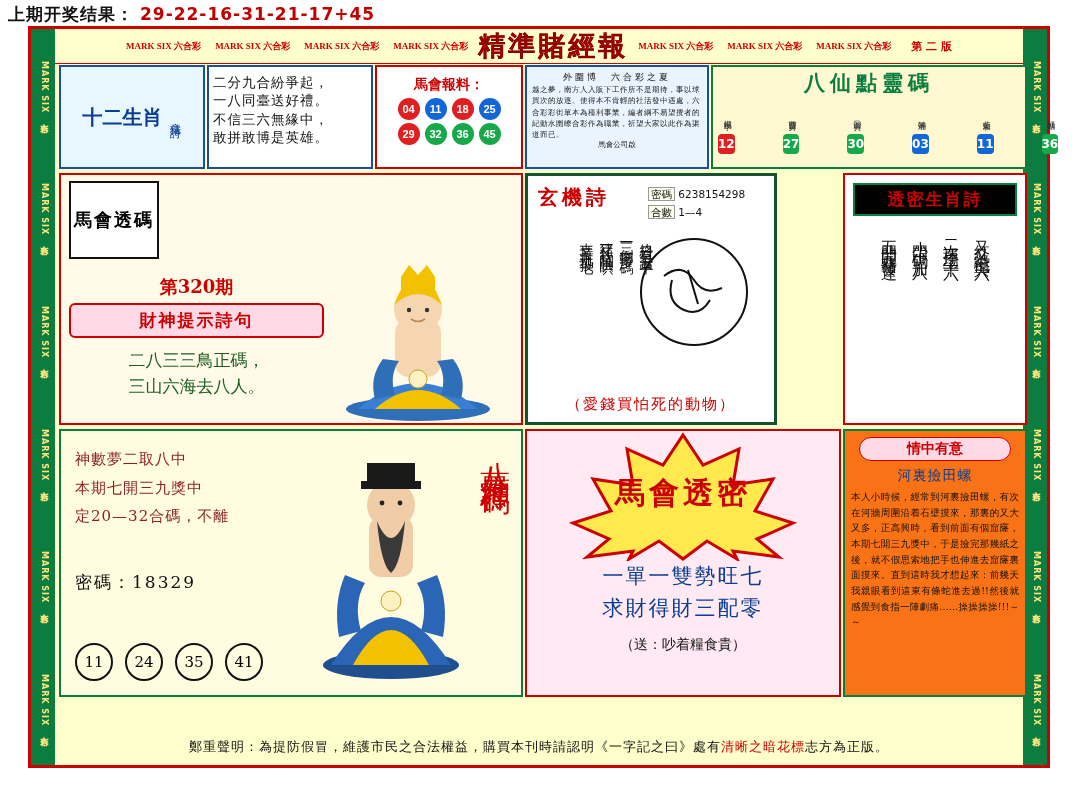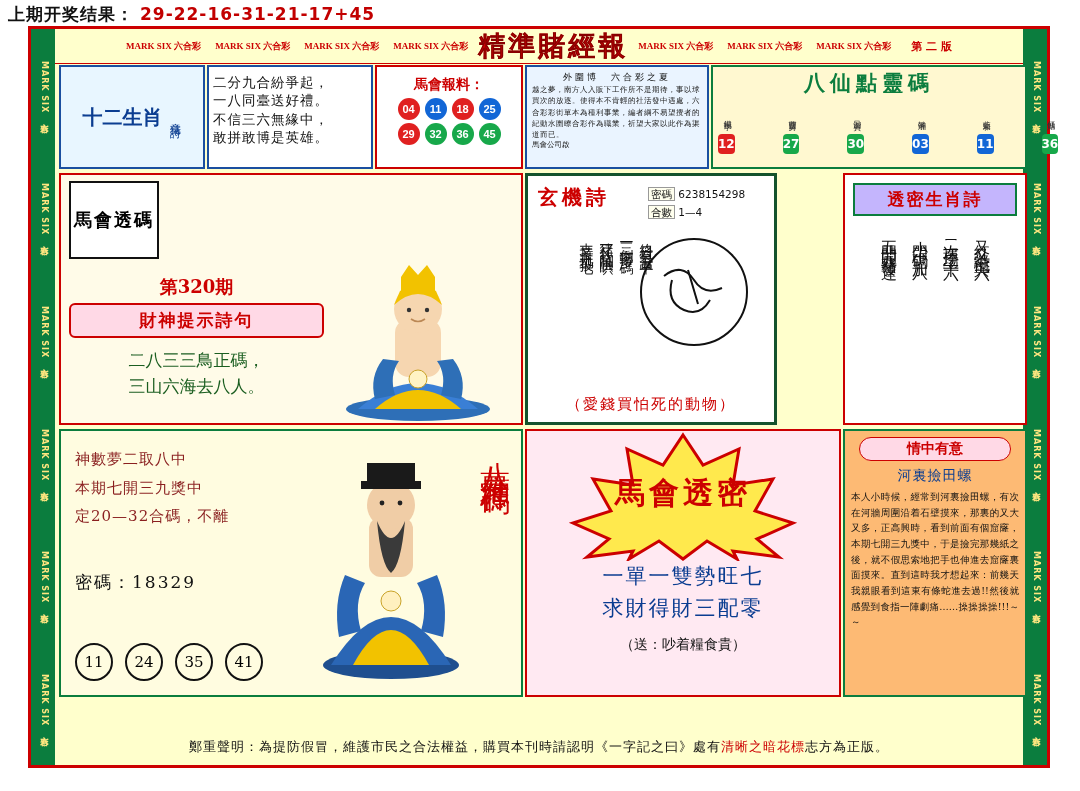--- a/index.html
+++ b/index.html
@@ -75,21 +75,21 @@
 
   #b-baoliao{left:318px;top:0;width:148px;height:104px;background:#fff;border:2px solid #cc0000;}
   .bl-title{font-size:14px;font-weight:bold;color:#cc0000;text-align:center;padding:9px 0 1px;font-family:"DejaVu Serif",serif;}
   .balls{display:flex;justify-content:center;gap:5px;margin-top:3px;}
   .ball{width:22px;height:22px;border-radius:50%;color:#fff;font-size:11px;font-weight:bold;display:flex;align-items:center;justify-content:center;font-family:"Liberation Sans",sans-serif;}
   .bl-red{background:#e02020;} .bl-blue{background:#1266d6;} .bl-green{background:#17a84a;}
 
   #b-news{left:468px;top:0;width:184px;height:104px;background:#eaf4ff;border:2px solid #1a4fa0;padding:4px 5px;}
   .news-h{font-size:9px;color:#111;text-align:center;letter-spacing:3px;}
   .news-b{font-size:7.5px;color:#222;line-height:1.5;letter-spacing:0.5px;}
-  .news-sig{font-size:7.5px;color:#222;text-align:left;}
+  .news-sig{font-size:7.5px;color:#222;text-align:center;}
 
   #b-baxian{left:654px;top:0;width:316px;height:104px;background:#fff8d0;border:2px solid #0b7d3e;}
   .bx-title{font-size:21px;font-weight:bold;color:#0b7d3e;text-align:center;letter-spacing:5px;font-family:"DejaVu Serif",serif;padding-top:2px;}
   .bx-cells{display:flex;justify-content:space-between;padding:1px 5px 0;gap:48px;}
   .bx-cell{width:34px;text-align:center;}
   .bx-name{font-size:8px;color:#333;writing-mode:vertical-rl;height:34px;margin:0 auto;letter-spacing:1px;}
   .bx-num{margin-top:2px;height:20px;border-radius:4px;color:#fff;font-size:12px;font-weight:bold;display:flex;align-items:center;justify-content:center;}
 
   
   #b-matou{left:2px;top:108px;width:464px;height:252px;background:#fffbe8;border:2px solid #cc0000;}
@@ -108,41 +108,41 @@
   .xj-title{font-size:20px;font-weight:bold;color:#cc0000;font-family:"DejaVu Serif",serif;letter-spacing:4px;padding:8px 0 0 10px;}
   .xj-code{position:absolute;left:120px;top:10px;font-size:10.5px;color:#111;line-height:1.7;}
   .xj-code .lab{background:#ffe;border:1px solid #999;padding:0 2px;}
   .xj-verse{position:absolute;left:8px;top:56px;width:120px;display:flex;flex-direction:row-reverse;gap:2px;}
   .xj-verse div{writing-mode:vertical-rl;font-size:14px;color:#111;font-family:"DejaVu Serif",serif;letter-spacing:3px;height:150px;}
   .xj-circle{position:absolute;right:26px;top:62px;width:104px;height:104px;border:2px solid #111;border-radius:50%;}
   .xj-foot{position:absolute;left:0;right:0;bottom:8px;text-align:center;font-size:15px;color:#cc0000;font-family:"DejaVu Serif",serif;letter-spacing:2px;}
 
   
   #b-toumi{left:786px;top:108px;width:184px;height:252px;background:#fff;border:2px solid #cc0000;}
-  .tm-title{margin:8px auto 0;width:160px;background:#c4b5fd;border:2px solid #0b7d3e;text-align:center;font-size:17px;font-weight:bold;color:#cc0000;letter-spacing:2px;padding:3px 0;font-family:"DejaVu Serif",serif;}
+  .tm-title{margin:8px auto 0;width:160px;background:#000000;border:2px solid #0b7d3e;text-align:center;font-size:17px;font-weight:bold;color:#cc0000;letter-spacing:2px;padding:3px 0;font-family:"DejaVu Serif",serif;}
   .tm-cols{display:flex;flex-direction:row-reverse;justify-content:center;gap:10px;padding-top:12px;}
   .tm-cols div{writing-mode:vertical-rl;font-size:16px;color:#111;font-family:"DejaVu Serif",serif;letter-spacing:4px;height:176px;}
 
   
   #b-meng{left:2px;top:364px;width:464px;height:268px;background:#fffce0;border:2px solid #0b7d3e;}
   .mg-lines{position:absolute;left:14px;top:14px;font-size:15px;color:#8a1f1f;font-family:"DejaVu Serif",serif;line-height:1.9;letter-spacing:1px;}
   .mg-code{position:absolute;left:14px;top:140px;font-size:17px;color:#111;font-family:"DejaVu Serif",serif;letter-spacing:2px;}
   .mg-balls{position:absolute;left:14px;bottom:14px;display:flex;gap:12px;}
   .ob{width:34px;height:34px;border-radius:50%;border:2px solid #111;display:flex;align-items:center;justify-content:center;font-size:15px;font-family:"DejaVu Serif",serif;background:#fffce0;}
   .mg-big{position:absolute;right:6px;top:8px;width:120px;display:flex;flex-direction:row-reverse;gap:4px;}
   .mg-big div{writing-mode:vertical-rl;font-size:30px;color:#cc0000;font-family:"DejaVu Serif",serif;letter-spacing:6px;}
   .sage{position:absolute;left:250px;top:20px;width:160px;height:230px;}
 
   #b-touMi2{left:468px;top:364px;width:316px;height:268px;background:#ffe9f2;border:2px solid #cc0000;}
   .star-wrap{position:relative;height:130px;}
   .mhtm{position:absolute;left:50%;top:62px;transform:translate(-50%,-50%);font-size:30px;font-weight:bold;color:#cc0000;letter-spacing:4px;font-family:"DejaVu Serif",serif;white-space:nowrap;}
   .slogan{text-align:center;font-size:21px;color:#0b3d91;font-family:"DejaVu Serif",serif;line-height:1.5;letter-spacing:2px;}
   .gift{text-align:center;font-size:14px;color:#111;font-family:"DejaVu Serif",serif;margin-top:12px;}
 
-  #b-story{left:786px;top:364px;width:184px;height:268px;background:#fdba74;border:2px solid #0b7d3e;padding:6px;}
+  #b-story{left:786px;top:364px;width:184px;height:268px;background:#f97316;border:2px solid #0b7d3e;padding:6px;}
   .st-tag{margin:0 auto;width:150px;background:#ffd9e6;border:1px solid #cc0000;border-radius:12px;text-align:center;font-size:14px;font-weight:bold;color:#cc0000;padding:2px 0;font-family:"DejaVu Serif",serif;}
   .st-title{text-align:center;font-size:14px;color:#0b3d91;font-family:"DejaVu Serif",serif;margin:6px 0 4px;letter-spacing:1px;}
   .st-body{font-size:9.5px;color:#111;line-height:1.65;text-align:justify;font-family:"DejaVu Serif",serif;}
 
   
   .footer{
     position:absolute;left:26px;right:26px;bottom:4px;height:28px;
     display:flex;align-items:center;justify-content:center;
     font-size:13px;color:#111;font-family:"DejaVu Serif",serif;letter-spacing:1px;
   }

